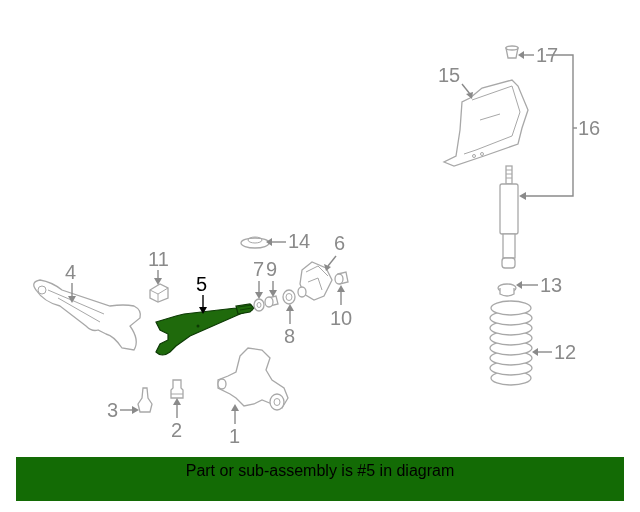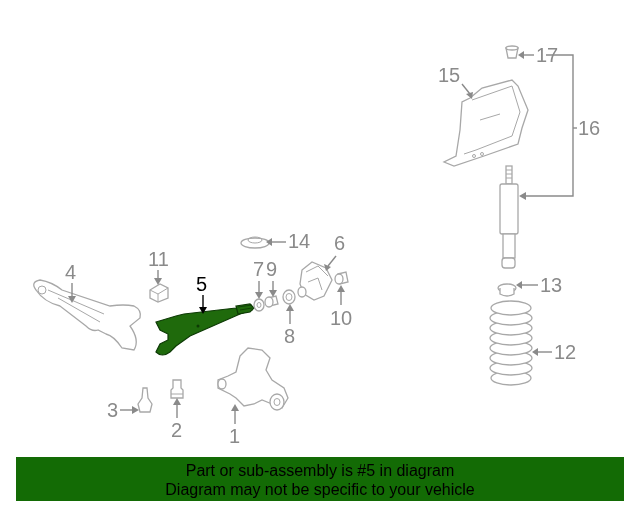--- a/index.html
+++ b/index.html
@@ -170,14 +170,13 @@
     <ellipse class="part" cx="511" cy="318" rx="21" ry="7"></ellipse>
     <ellipse class="part" cx="511" cy="308" rx="20" ry="7"></ellipse>
   </g>
   <text class="callout" x="554" y="359">12</text>
   <line class="lead" x1="536" y1="352" x2="552" y2="352"></line>
   <path d="M538,348 L532,352 L538,356 Z" fill="#8a8a8a"></path>
 </svg>
 
 <div id="banner">
   <div>Part or sub-assembly is #5 in diagram</div>
-  <div>Diagram may not be specific to your vehicle</div>
 </div>
 
 </body></html>

